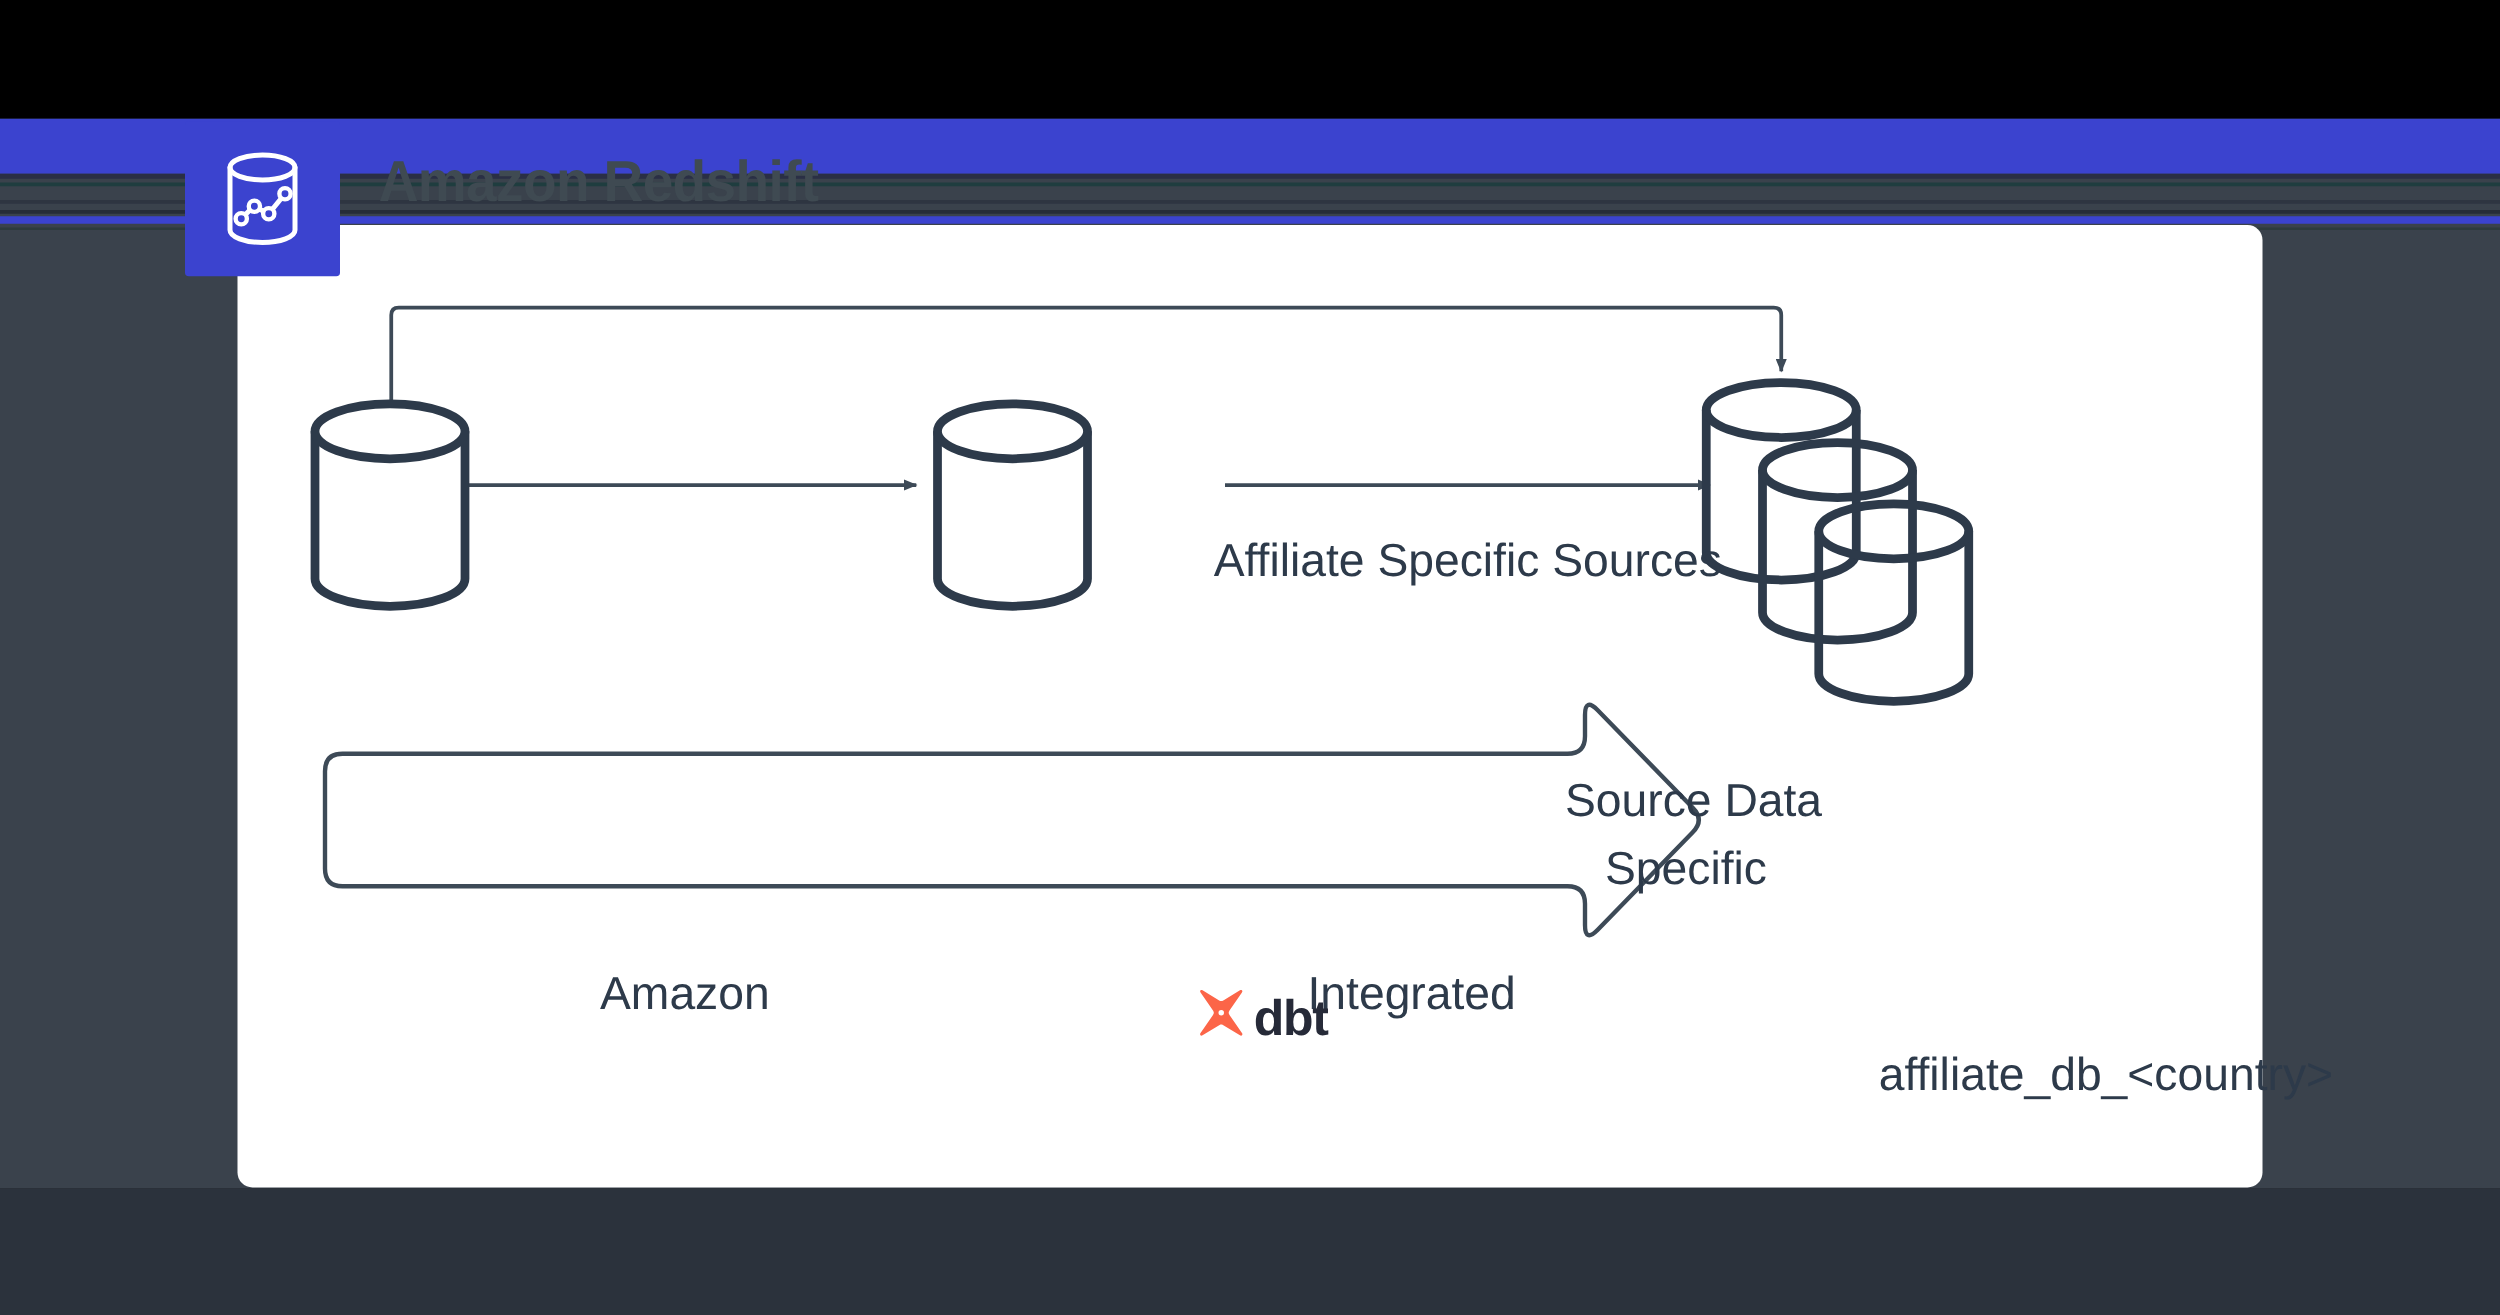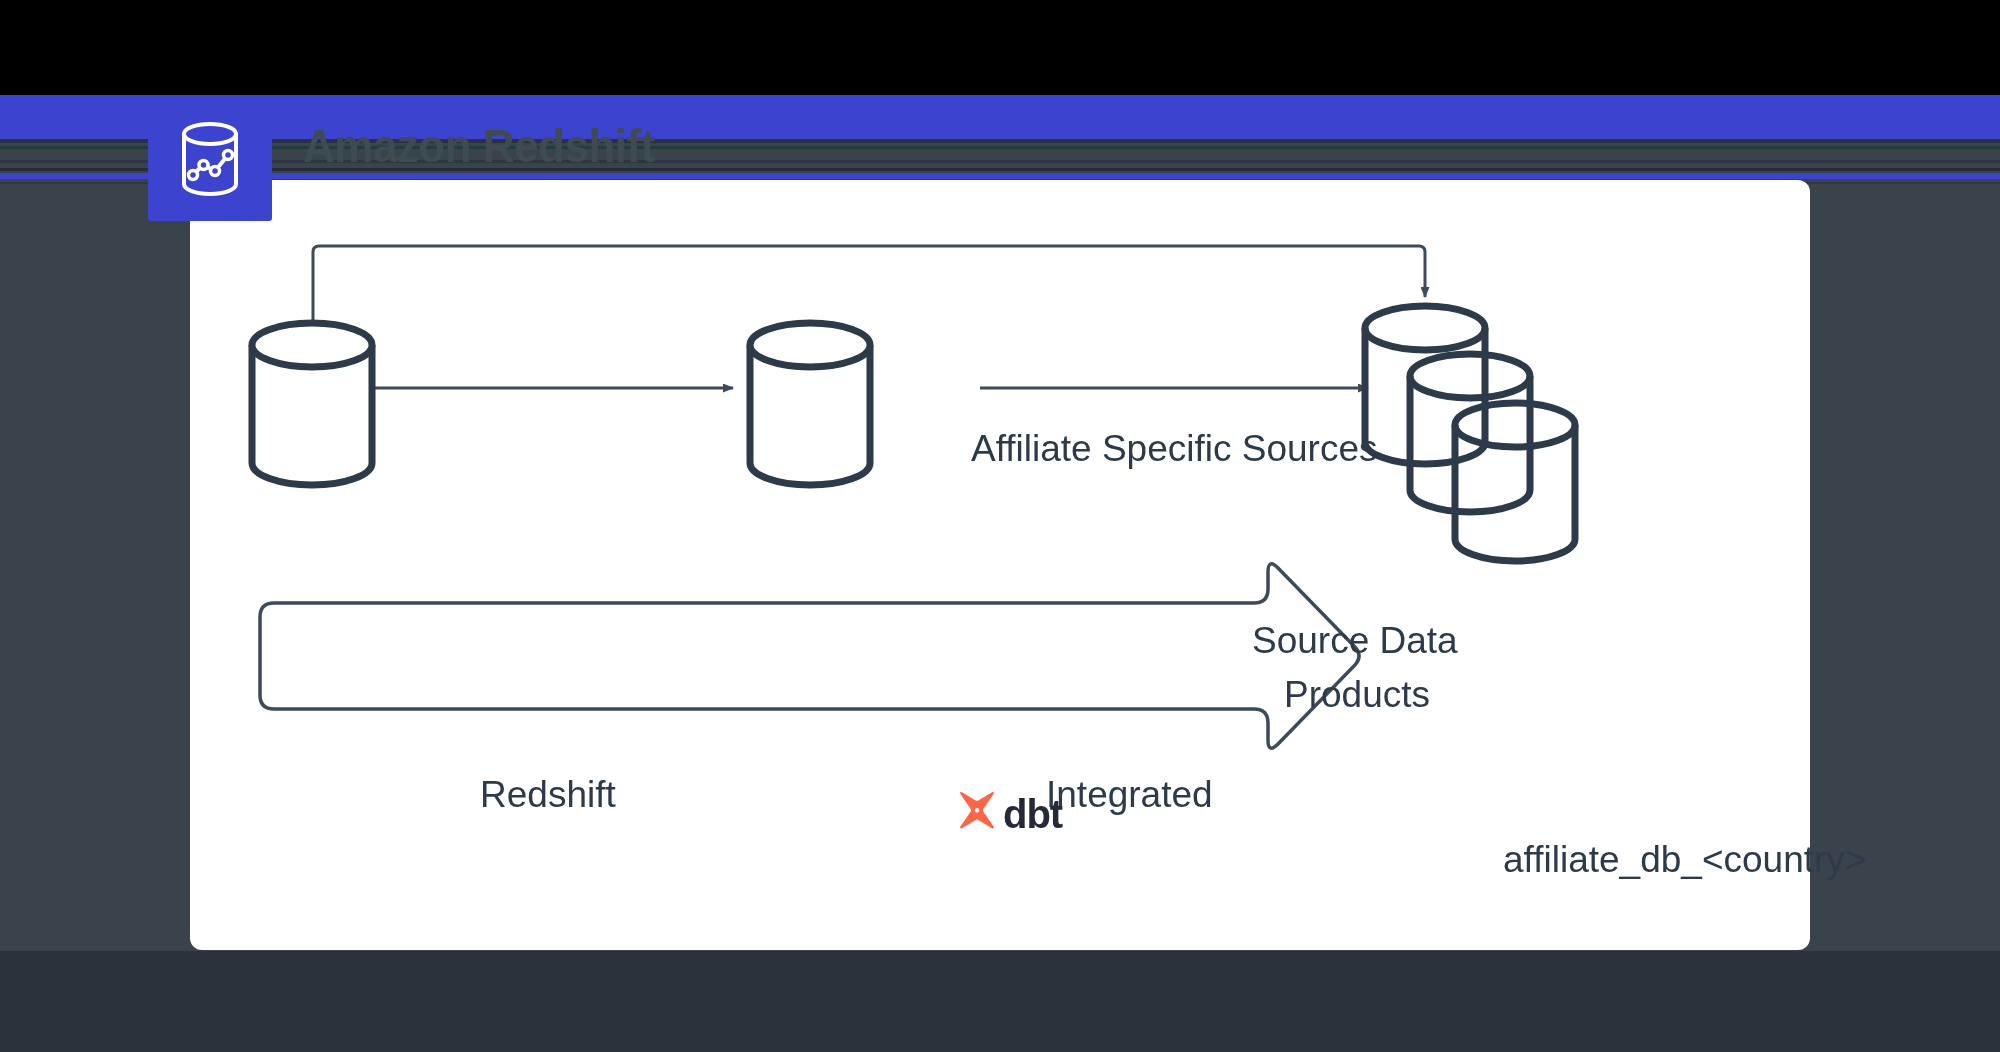--- a/index.html
+++ b/index.html
@@ -250,25 +250,25 @@
                  Q1078,574 1078,560
                  L1078,543
                  Q1078,529 1064,529
                  L84,529
                  Q70,529 70,515
                  Z" fill="#ffffff" stroke="#3d4a57" stroke-width="3.5" stroke-linejoin="round"></path>
       </g>
     </svg>
 
     <div class="dtext t-affiliate">Affiliate Specific Sources</div>
-    <div class="dtext t-sources">Redshift</div>
+    <div class="dtext t-sources">Amazon</div>
     <div class="dtext t-integrated">Integrated</div>
     <div class="dtext t-sdp1">Source Data</div>
     <div class="dtext t-affdb">affiliate_db_&lt;country&gt;</div>
-    <div class="dtext t-sdp2">Products</div>
+    <div class="dtext t-sdp2">Specific</div>
   </div>
 
   <div class="dbt-logo">
     <span>
       <svg width="44" height="44" viewBox="0 0 100 100" xmlns="http://www.w3.org/2000/svg">
         <path d="M13,10 C10,7 12,3 16,5 L47,24 C49,25 51,25 53,24 L84,5 C88,3 90,7 87,10 L65,42 C63,45 63,47 65,50
                  L87,82 C90,85 88,89 84,87 L53,68 C51,67 49,67 47,68 L16,87 C12,89 10,85 13,82 L35,50
                  C37,47 37,45 35,42 Z" fill="#fc6548"></path>
         <circle cx="50" cy="46" r="5" fill="#ffffff"></circle>
       </svg>

